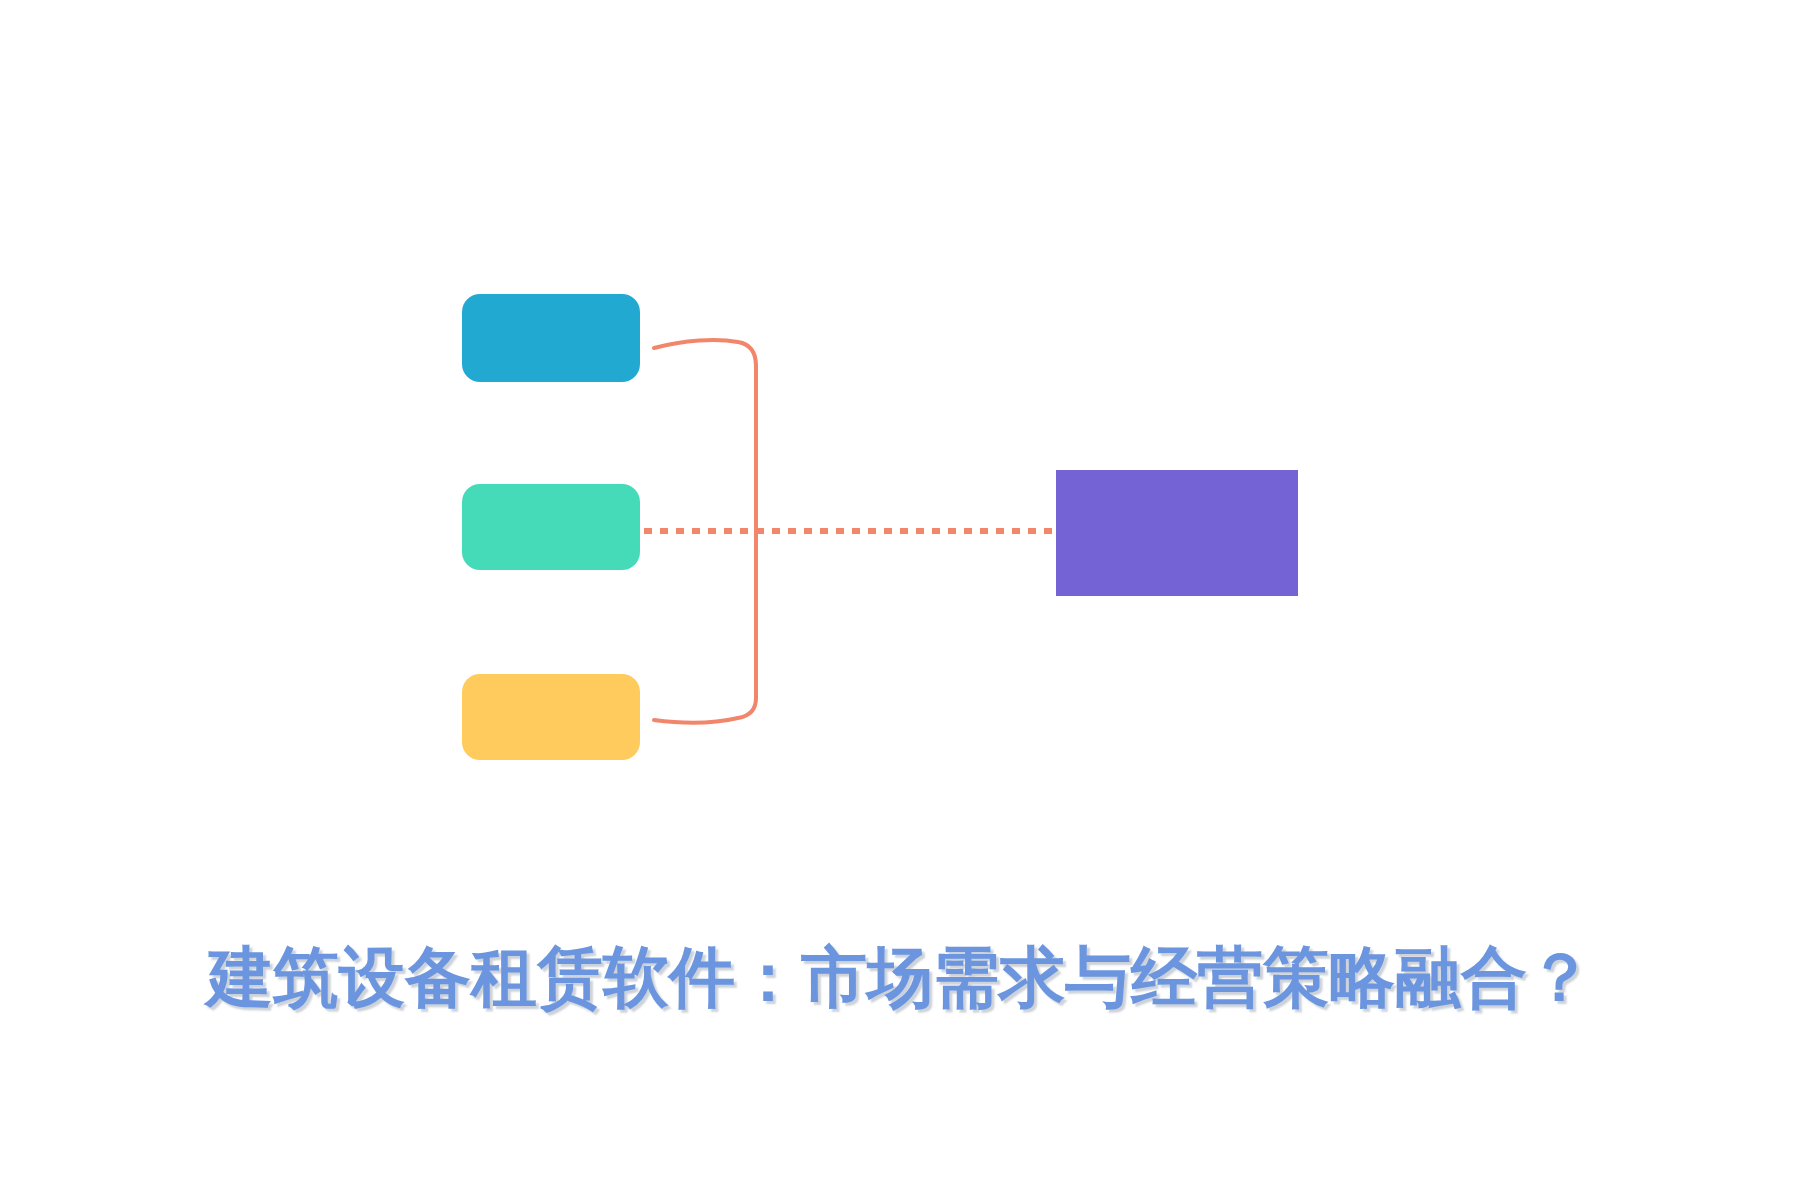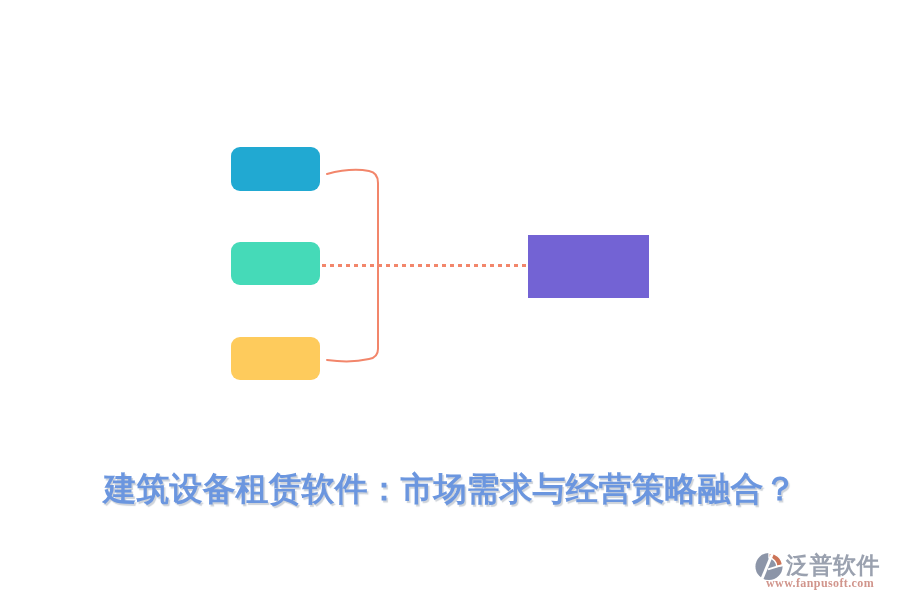--- a/index.html
+++ b/index.html
@@ -77,24 +77,14 @@
 
   <div class="node node-result" style="background-color: rgb(115, 99, 212);"></div>
 
   <svg class="connectors" width="900" height="600" viewBox="0 0 900 600" aria-hidden="true">
     <path d="M 327 174 C 342 170 358 169 369 171 C 375 172 378 176 378 183 L 378 349 C 378 355 375 358 369 359 C 356 362 342 362 327 360" fill="none" stroke-width="2" stroke-linecap="round" stroke="#F2866B"></path>
     <line x1="322" y1="265.5" x2="528" y2="265.5" stroke-width="3" stroke-dasharray="4 4" stroke="#F2866B"></line>
   </svg>
 
   <div class="title" style="color: rgb(107, 150, 223);">建筑设备租赁软件：市场需求与经营策略融合？</div>
 
-  <div class="footer">
-    <svg class="logo" viewBox="0 0 32 32" aria-hidden="true">
-      <circle cx="16" cy="16" r="14" fill="#8C95A8"></circle>
-      <path d="M16 2 A14 14 0 0 1 30 15 L24 16 A9 9 0 0 0 16 7 Z" stroke="#ffffff" stroke-width="1.5" fill="#CC7457"></path>
-      <line x1="21" y1="-1" x2="7" y2="33" stroke="#ffffff" stroke-width="3"></line>
-      <line x1="31" y1="14" x2="15" y2="19" stroke="#ffffff" stroke-width="2"></line>
-    </svg>
-    <div class="brand" style="color: rgb(154, 161, 175);">泛普软件</div>
-    <div class="url" style="color: rgb(209, 149, 140);">www.fanpusoft.com</div>
-  </div>
 
 </div>
 
 </body></html>

